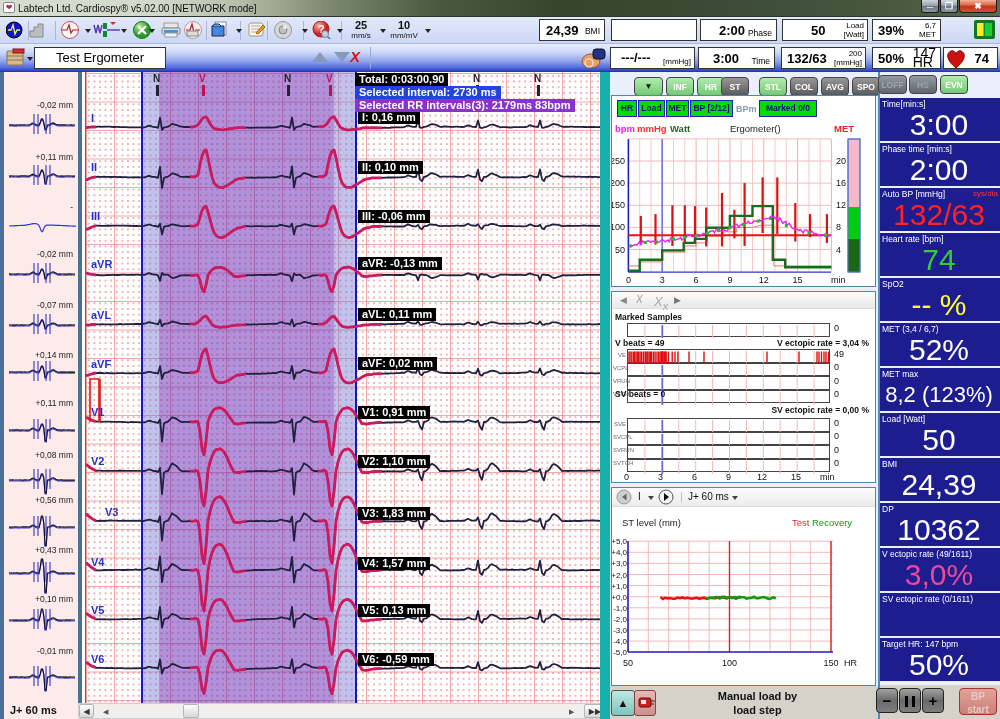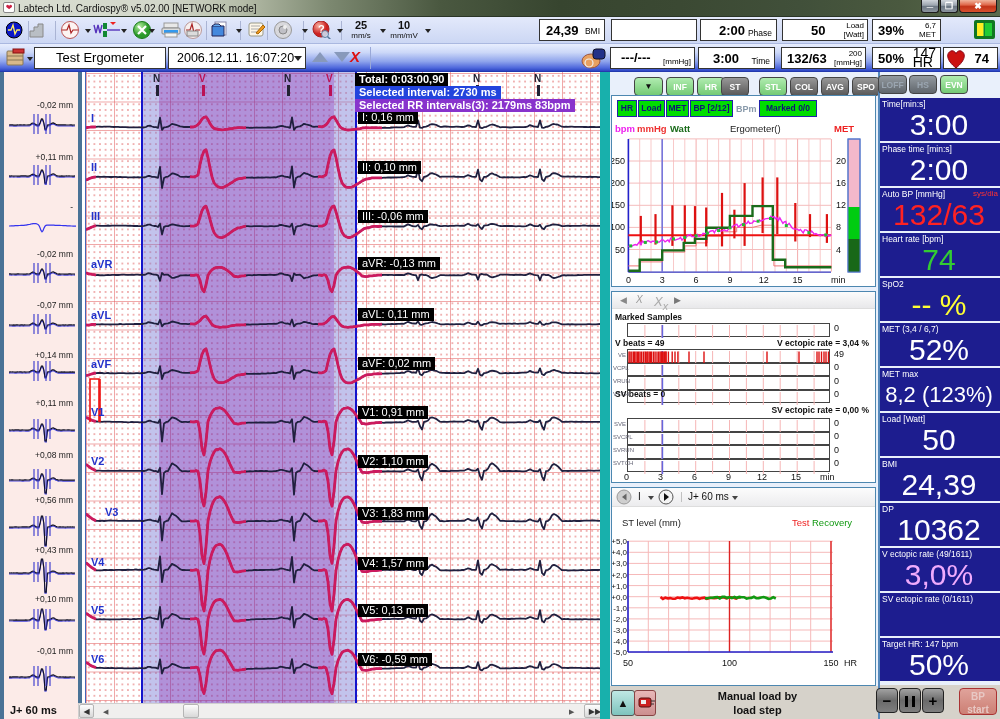--- a/index.html
+++ b/index.html
@@ -29,21 +29,21 @@
 #pinkedge { position:absolute; left:78px; top:72px; width:4px; height:631px; background:#4a7296; }
 #ecgwrap { position:absolute; left:82px; top:72px; width:518px; height:631px; background:#fff; }
 #ecg { position:absolute; left:3px; top:0; width:515px; height:631px; border-left:1px solid #4466bb;
   background-image:
    linear-gradient(to right, rgba(228,96,96,.55) 1px, transparent 1px),
    linear-gradient(to bottom, rgba(228,96,96,.55) 1px, transparent 1px),
    radial-gradient(circle, rgba(225,100,100,.5) 0.8px, rgba(225,100,100,0) 1px);
   background-size:28px 28.5px,28px 28.5px,5.6px 5.7px;
   background-position:0 1px; }
 .band { position:absolute; top:0; height:631px; }
-.ecglab { position:absolute; background:#000; color:#fff; font-size:11px; font-weight:normal; line-height:13px; padding:0 4px; white-space:nowrap; }
+.ecglab { position:absolute; background:#000; color:#fff; font-size:11px; font-weight:bold; line-height:13px; padding:0 4px; white-space:nowrap; }
 .leadname { position:absolute; color:#2233cc; font-size:11px; font-weight:bold; }
 .toplab { position:absolute; color:#fff; font-size:11px; font-weight:bold; line-height:13px; padding:0 4px; white-space:nowrap; }
 .minilab { position:absolute; right:5px; font-size:8.5px; color:#222; }
 #jlabel { position:absolute; left:6px; top:632px; font-size:11px; font-weight:bold; color:#111; }
 
 #hscroll { position:absolute; left:78px; top:703px; width:530px; height:16px; background:#f0efee; border:1px solid #cfcfcf; }
 .sbtn { position:absolute; top:0; width:15px; height:14px; background:linear-gradient(#fdfdfd,#d8d8d8); border:1px solid #b5b5b5; border-radius:2px; font-size:8px; color:#333; text-align:center; line-height:13px; }
 
 #teal { position:absolute; left:600px; top:72px; width:10px; height:647px; background:#18b0ac; }
 
@@ -183,21 +183,20 @@
       <path d="M10 3 v13" stroke="#094"></path>
     </svg>
 
 <svg class="ico" style="left:6px;top:48px" width="26" height="20">
  <rect x="1" y="3" width="16" height="14" rx="1" fill="#d8b98a" stroke="#875"></rect>
  <path d="M1 8 h16 M1 12 h16" stroke="#875"></path>
  <rect x="7" y="1" width="11" height="4" fill="#c33" stroke="#811"></rect>
 </svg>
 <div class="drop" style="left:27px;top:57px"></div>
 <div class="wbox2" style="left:34px;width:132px;text-align:center;font-size:13px;line-height:20px">Test Ergometer</div>
-<div class="wbox2" style="left:168px;width:138px;font-size:12.5px;line-height:20px;padding-left:8px">2006.12.11. 16:07:20<span style="position:absolute;right:3px;top:8px;width:0;height:0;border-left:4px solid transparent;border-right:4px solid transparent;border-top:5px solid #222"></span></div>
 <div style="position:absolute;left:312px;top:52px;width:0;height:0;border-left:8px solid transparent;border-right:8px solid transparent;border-bottom:10px solid #8899bb"></div>
 <div style="position:absolute;left:334px;top:52px;width:0;height:0;border-left:8px solid transparent;border-right:8px solid transparent;border-top:10px solid #8899bb"></div>
 <div style="position:absolute;left:350px;top:48px;font-size:15px;font-weight:bold;color:#dd1111;font-style:italic">X</div>
 <div style="position:absolute;left:370px;top:47px;width:1px;height:22px;background:#99a8d8"></div>
 <svg class="ico" style="left:581px;top:47px" width="26" height="23">
  <ellipse cx="10" cy="14" rx="9" ry="7" fill="#e8a060" stroke="#954"></ellipse>
  <rect x="12" y="2" width="12" height="10" rx="3" fill="#223088" stroke="#112"></rect>
  <circle cx="8" cy="16" r="4" fill="none" stroke="#eee" stroke-width="1.2"></circle>
 </svg>
 <div class="wbox2" style="left:610px;width:85px">
@@ -849,21 +848,21 @@
 <div class="np">
         <div class="npcap">BMI</div>
         <div class="npval" style="color:#ffffff;font-size:30px">24,39</div>
       </div>
 <div class="np">
         <div class="npcap">DP</div>
         <div class="npval" style="color:#ffffff;font-size:30px">10362</div>
       </div>
 <div class="np">
         <div class="npcap">V ectopic rate (49/1611)</div>
-        <div class="npval" style="color:#f0abfc;font-size:30px">3,0%</div>
+        <div class="npval" style="color:#ec4899;font-size:30px">3,0%</div>
       </div>
 <div class="np">
         <div class="npcap">SV ectopic rate (0/1611)</div>
       </div>
 <div class="np">
         <div class="npcap">Target HR: 147 bpm</div>
         <div class="npval" style="color:#ffffff;font-size:30px">50%</div>
       </div>
  <div id="rbb">
   <div class="bbtn" style="left:-4px"><span style="position:relative;top:3px;font-size:15px">−</span></div>

